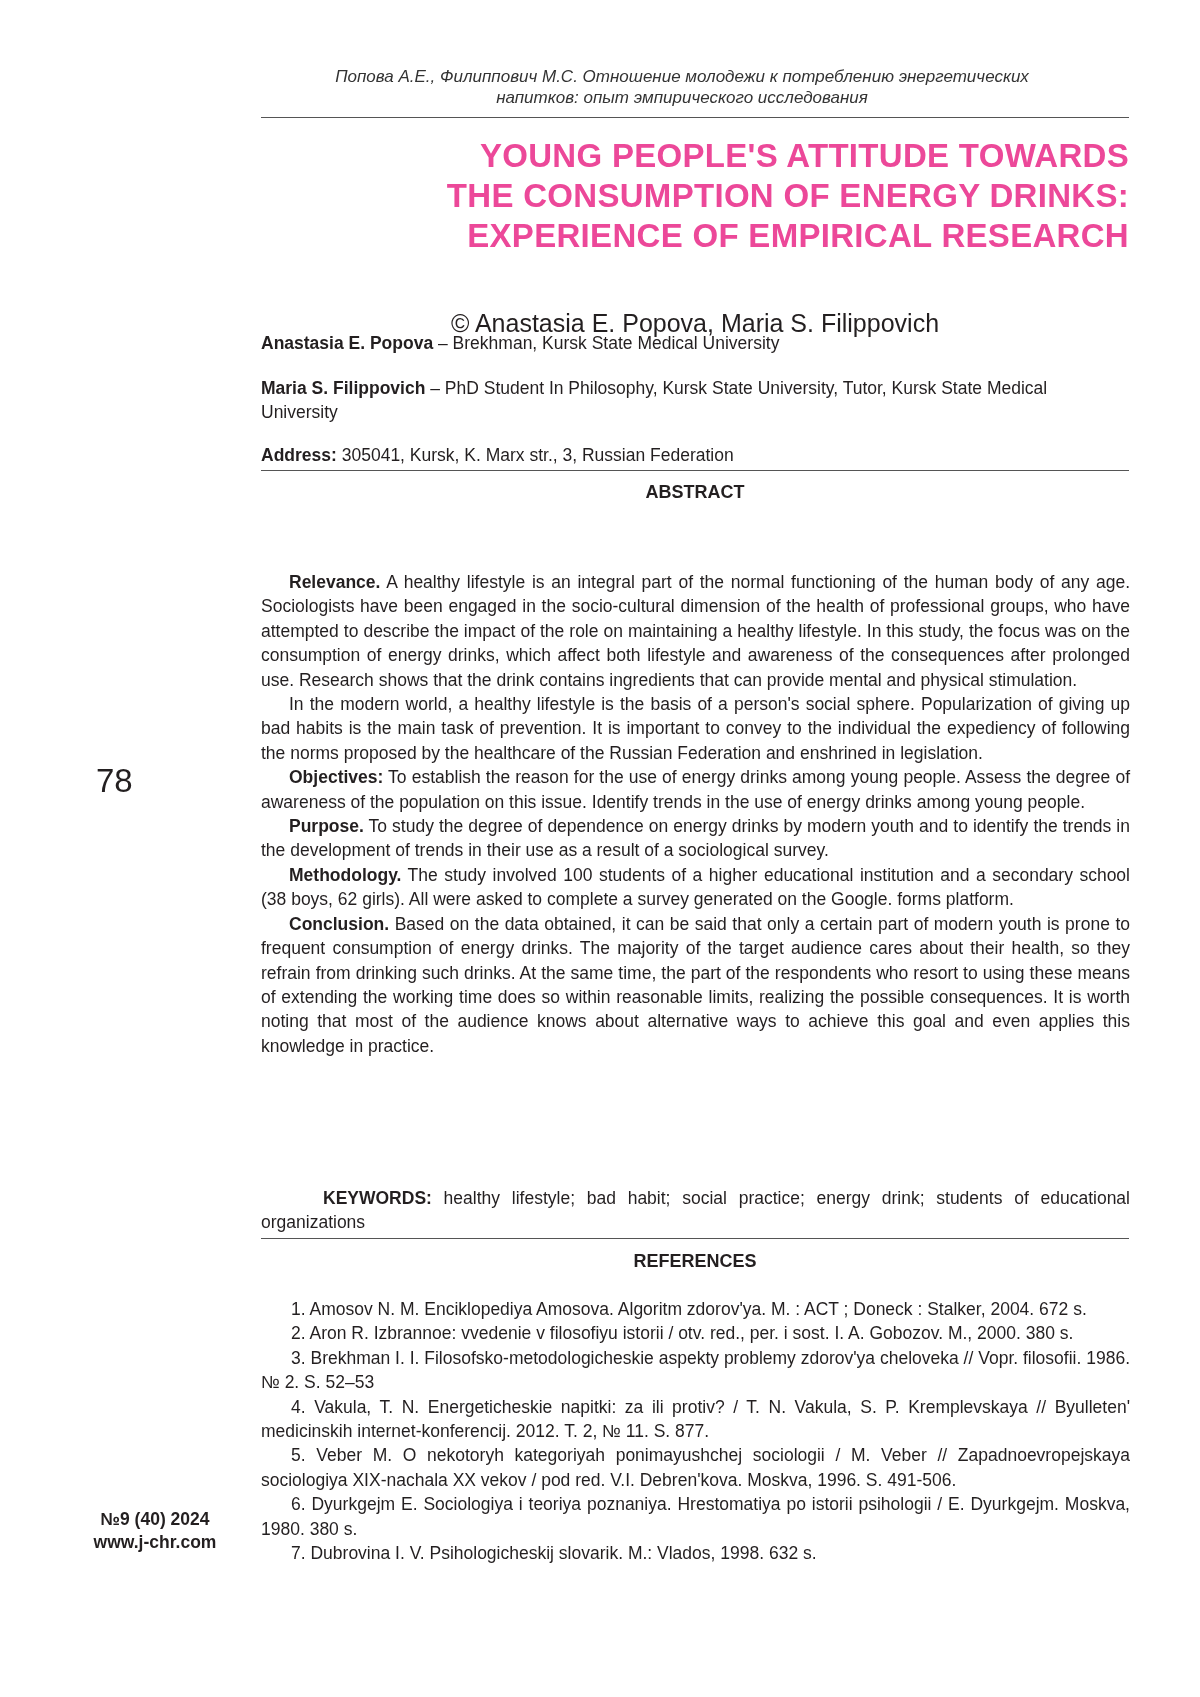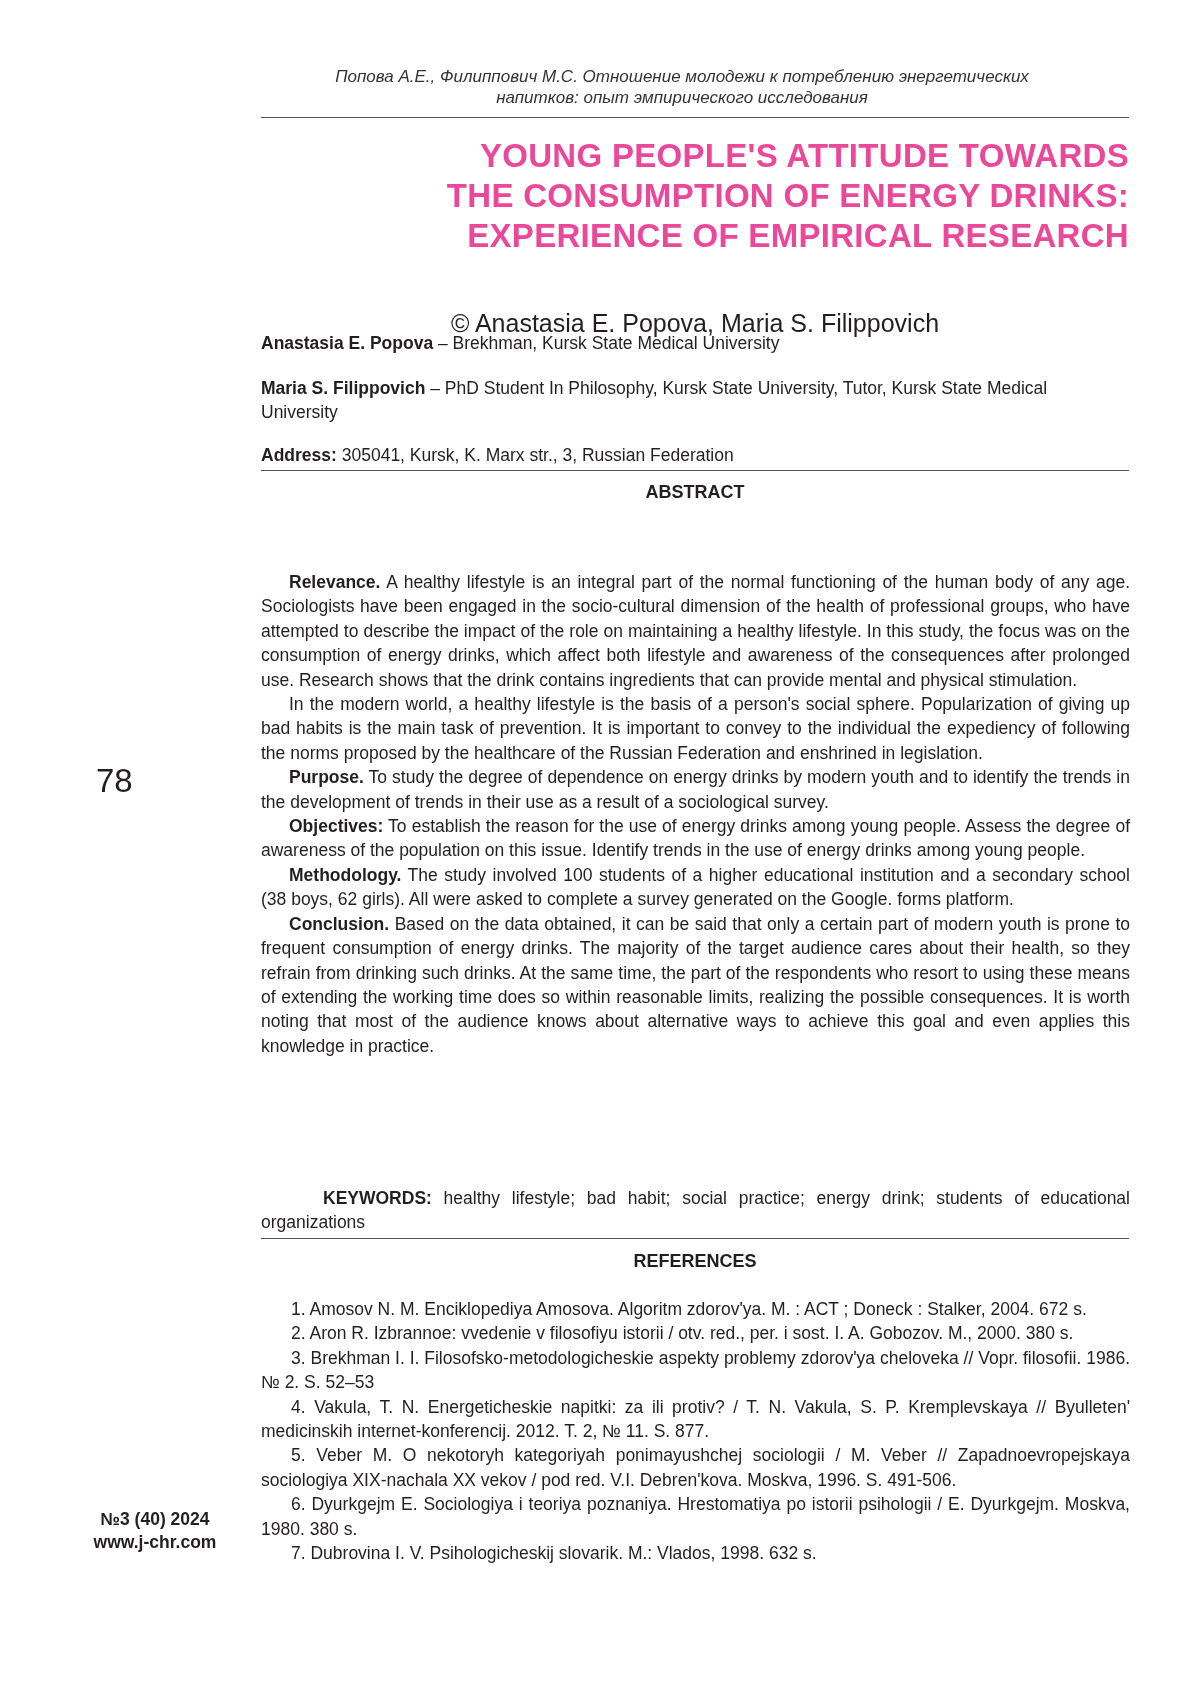--- a/index.html
+++ b/index.html
@@ -78,22 +78,22 @@
   <b>Address:</b><span> 305041, Kursk, K. Marx str., 3, Russian Federation</span>
 </div>
 
 <div class="rule" style="top:470px;"></div>
 
 <div class="section-head" style="top:481px;">ABSTRACT</div>
 
 <div class="abstract">
   <p><b>Relevance.</b><span> A healthy lifestyle is an integral part of the normal functioning of the human body of any age. Sociologists have been engaged in the socio-cultural dimension of the health of professional groups, who have attempted to describe the impact of the role on maintaining a healthy lifestyle. In this study, the focus was on the consumption of energy drinks, which affect both lifestyle and awareness of the consequences after prolonged use. Research shows that the drink contains ingredients that can provide mental and physical stimulation.</span></p>
   <p>In the modern world, a healthy lifestyle is the basis of a person's social sphere. Popularization of giving up bad habits is the main task of prevention. It is important to convey to the individual the expediency of following the norms proposed by the healthcare of the Russian Federation and enshrined in legislation.</p>
+  <p><b>Objectives:</b><span> To establish the reason for the use of energy drinks among young people.  As­sess the degree of awareness of the population on this issue. Identify trends in the use of energy drinks among young people.</span></p>
   <p><b>Purpose.</b><span> To study the degree of dependence on energy drinks by modern youth and to identify the trends in the development of trends in their use as a result of a sociological survey.</span></p>
-  <p><b>Objectives:</b><span> To establish the reason for the use of energy drinks among young people.  As­sess the degree of awareness of the population on this issue. Identify trends in the use of energy drinks among young people.</span></p>
   <p><b>Methodology.</b><span> The study involved 100 students of a higher educational institution and a sec­ondary school (38 boys, 62 girls). All were asked to complete a survey generated on the Google. forms platform.</span></p>
   <p><b>Conclusion.</b><span> Based on the data obtained, it can be said that only a certain part of modern youth is prone to frequent consumption of energy drinks. The majority of the target audience cares about their health, so they refrain from drinking such drinks. At the same time, the part of the respondents who resort to using these means of extending the working time does so within reasonable limits, realizing the possible consequences. It is worth noting that most of the audience knows about alternative ways to achieve this goal and even applies this knowledge in practice.</span></p>
 </div>
 
 <div class="keywords">
   <p><b>KEYWORDS:</b><span> healthy lifestyle; bad habit; social practice; energy drink; students of educational organizations</span></p>
 </div>
 
 <div class="rule" style="top:1238px;"></div>
 
@@ -105,15 +105,15 @@
   <p>3. Brekhman I. I. Filosofsko-metodologicheskie aspekty problemy zdorov'ya cheloveka // Vopr. filosofii. 1986. № 2. S. 52–53</p>
   <p>4. Vakula, T. N. Energeticheskie napitki: za ili protiv? / T. N. Vakula, S. P. Kremplevskaya // Byul­leten' medicinskih internet-konferencij. 2012. T. 2, № 11. S. 877.</p>
   <p>5. Veber M. O nekotoryh kategoriyah ponimayushchej sociologii / M. Veber // Zapadnoevrope­jskaya sociologiya XIX-nachala XX vekov / pod red. V.I. Debren'kova. Moskva, 1996. S. 491-506.</p>
   <p>6. Dyurkgejm E. Sociologiya i teoriya poznaniya. Hrestomatiya po istorii psihologii / E. Dyurkgejm. Moskva, 1980. 380 s.</p>
   <p>7. Dubrovina I. V. Psihologicheskij slovarik. M.: Vlados, 1998. 632 s.</p>
 </div>
 
 <div class="page-number">78</div>
 
 <div class="footer-issue">
-  <div>№3 (40) 2024</div>
+  <div>№9 (40) 2024</div>
   <div>www.j-chr.com</div>
 </div>
 
 </body></html>

